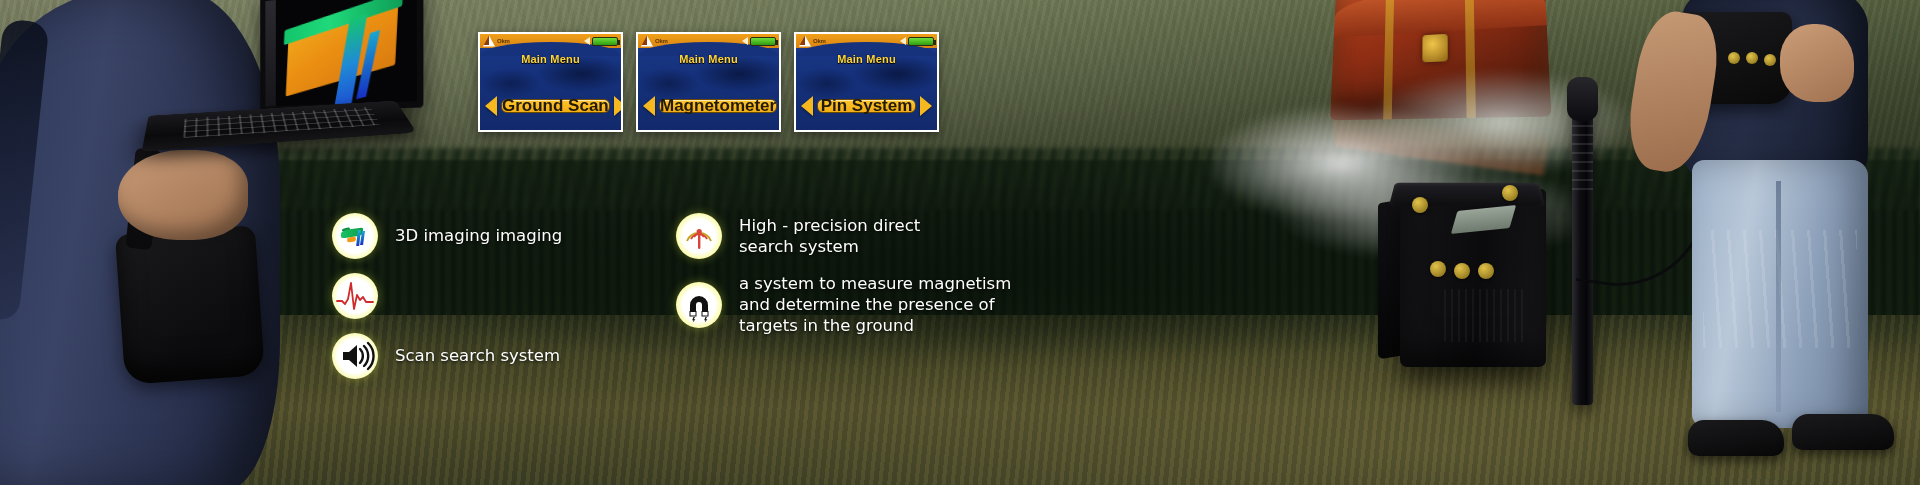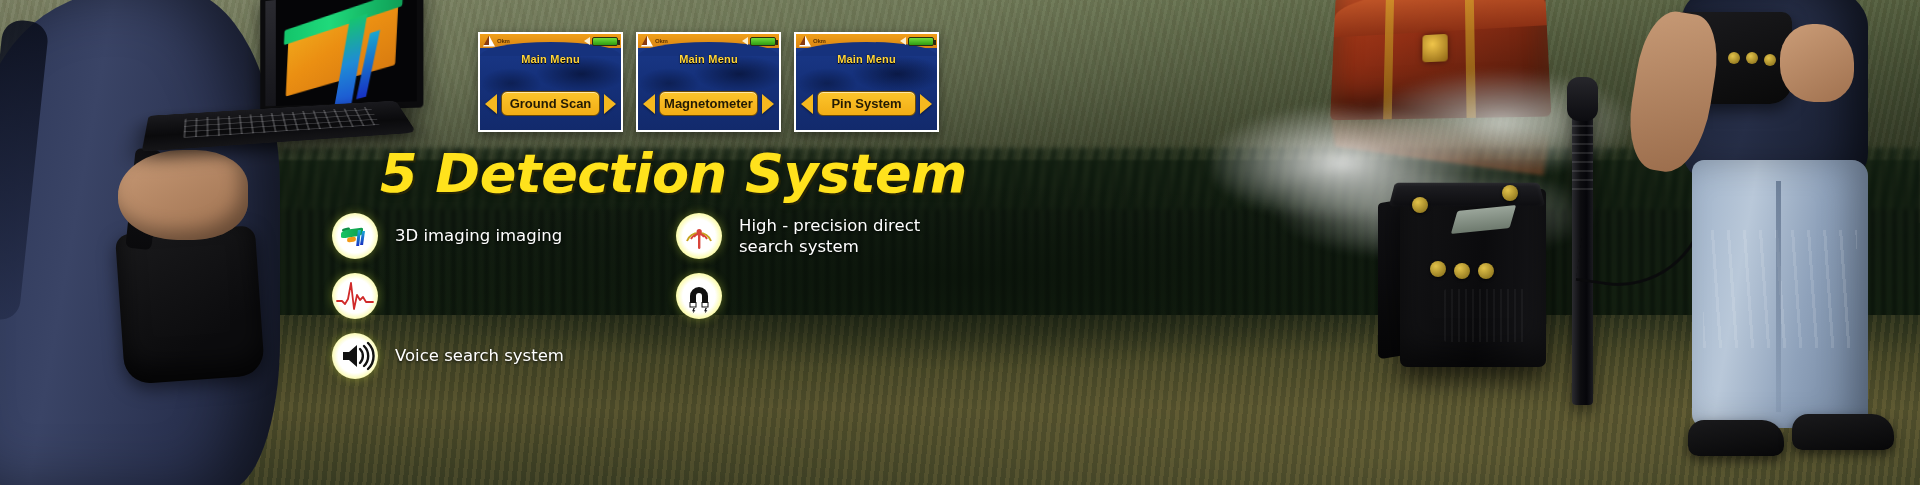--- a/index.html
+++ b/index.html
@@ -372,26 +372,26 @@
     position:absolute; left:5px; right:5px; bottom: 14px;
     display:flex; align-items:center; justify-content:space-between; gap:4px;
   }
   .arrow{
     width:0; height:0; border-style:solid; flex:0 0 auto;
     filter: drop-shadow(0 1px 1px rgba(0,0,0,.5));
   }
   .arrow-left{ border-width: 10px 12px 10px 0; border-color: transparent #f5b81f transparent transparent; }
   .arrow-right{ border-width: 10px 0 10px 12px; border-color: transparent transparent transparent #f5b81f; }
   .pill{
-    flex: 1 1 auto; height: 25px;
+    flex: 1 1 auto; height: 14px;
     background: linear-gradient(180deg,#fcc52c 0%, #f2ad15 100%);
     border: 1.5px solid #6b4a06;
     border-radius: 6px;
     display:flex; align-items:center; justify-content:center;
-    font-size: 13px; font-weight: bold; color:#231a04;
+    font-size: 17px; font-weight: bold; color:#231a04;
     box-shadow: inset 0 1px 0 rgba(255,255,255,.6);
     white-space: nowrap;
   }
 
   
   .headline{
     position:absolute; left: 380px; top: 142px; z-index: 6;
     font-size: 54px; font-weight: bold; font-style: italic;
     color: #ffe21c;
     letter-spacing: -.5px;
@@ -602,21 +602,20 @@
       <div class="card-title">Main Menu</div>
       <div class="card-select">
         <span class="arrow arrow-left"></span>
         <span class="pill">Pin System</span>
         <span class="arrow arrow-right"></span>
       </div>
     </div>
 
   </div>
 
-  <div class="headline">5 Detection System</div>
 
   <div class="features">
 
     <div class="feat">
       <span class="feat-icon">
         <span class="ico-3d">
           <span class="t"></span>
             <span class="g"></span>
             <span class="o"></span>
           <span class="b1"></span>
@@ -645,21 +644,21 @@
         <span class="ico-speaker">
           <svg viewBox="0 0 46 46" aria-hidden="true">
             <path d="M11 19 h6 l8 -7 v22 l-8 -7 h-6 z" fill="#111111"></path>
             <path d="M28 16 a10 10 0 0 1 0 14" fill="none" stroke="#111111" stroke-width="2.4" stroke-linecap="round"></path>
             <path d="M32 13 a14 14 0 0 1 0 20" fill="none" stroke="#111111" stroke-width="2.4" stroke-linecap="round"></path>
             <path d="M36 10 a18 18 0 0 1 0 26" fill="none" stroke="#111111" stroke-width="2.4" stroke-linecap="round"></path>
           </svg>
         </span>
       </span>
       <span class="feat-text">
-        <span class="l">Voice search system</span>
+        <span class="l">Scan search system</span>
       </span>
     </div>
 
   </div>
 
   <div class="features-right">
 
     <div class="feat feat-right">
       <span class="feat-icon">
         <span class="ico-wave">
@@ -683,17 +682,22 @@
         <span class="ico-magnet">
           <svg viewBox="0 0 46 46" aria-hidden="true">
             <path d="M14 31 V23 a9 9 0 0 1 18 0 v8 h-6 v-8 a3 3 0 0 0 -6 0 v8 z" fill="#111111"></path>
             <rect x="14" y="29.5" width="6" height="4.5" fill="#ffffff" stroke="#111111" stroke-width="1"></rect>
             <rect x="26" y="29.5" width="6" height="4.5" fill="#ffffff" stroke="#111111" stroke-width="1"></rect>
             <path d="M17.4 35 l1.6 0 l-1.2 2.2 l1.6 0 l-2.6 3.4 l0.7 -2.4 l-1.3 0 z" fill="#111111"></path>
             <path d="M29.4 35 l1.6 0 l-1.2 2.2 l1.6 0 l-2.6 3.4 l0.7 -2.4 l-1.3 0 z" fill="#111111"></path>
           </svg>
         </span>
       </span>
+      <span class="feat-text">
+        <span class="l">a system to measure magnetism</span>
+        <span class="l">and determine the presence of</span>
+        <span class="l">targets in the ground</span>
+      </span>
     </div>
 
   </div>
 
 </div>
 
 </body></html>

